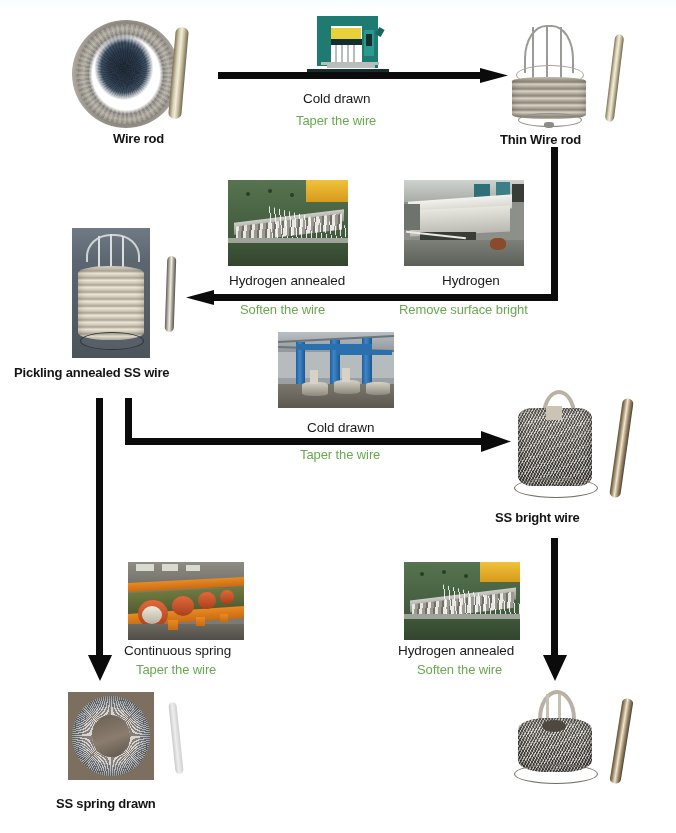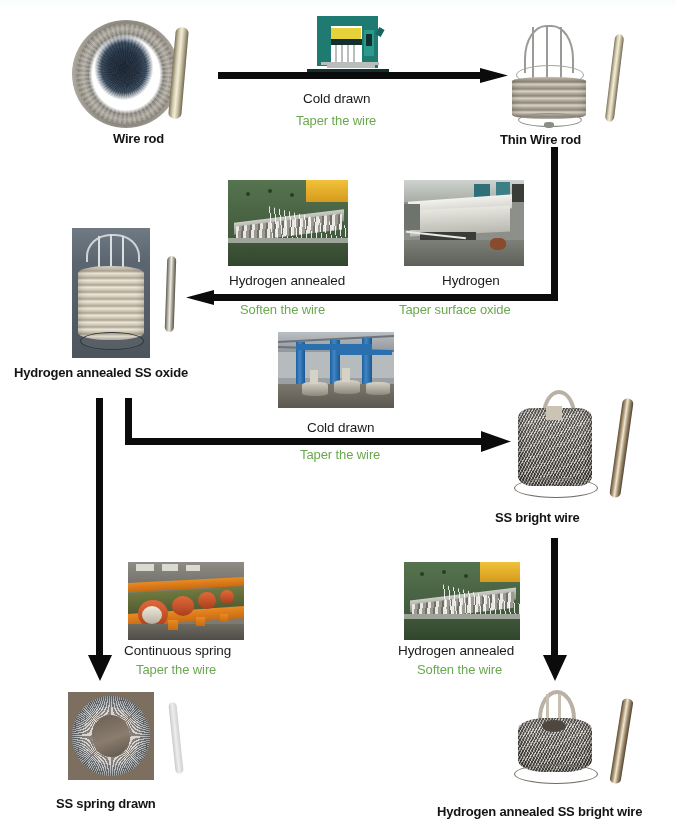--- a/index.html
+++ b/index.html
@@ -268,40 +268,40 @@
     <i class="dk" style="left:108px;top:4px;width:12px;height:18px;"></i>
     <i class="tankA" style="left:4px;top:18px;width:104px;height:14px;transform:skewY(-4deg);"></i>
     <i class="tankB" style="left:6px;top:28px;width:100px;height:26px;transform:skewY(-3deg);"></i>
     <i class="dk" style="left:16px;top:52px;width:56px;height:14px;"></i>
     <i class="floor" style="left:0;top:60px;width:120px;height:26px;"></i>
     <i style="left:0;top:24px;width:16px;height:26px;background:#6f736d;"></i>
     <i style="left:2px;top:54px;width:60px;height:2px;background:#eceae4;transform:rotate(6deg);"></i>
     <i style="left:86px;top:58px;width:16px;height:12px;background:#8a4a2c;border-radius:40%;"></i>
   </div>
   <div class="step-label" style="left:442px;top:273px;">Hydrogen</div>
-  <div class="step-sub" style="left:399px;top:302px;">Taper surface oxide</div>
+  <div class="step-sub" style="left:399px;top:302px;">Remove surface bright</div>
 
   <svg class="arrow-svg" style="left:186px;top:290px;width:370px;height:16px;" viewBox="0 0 370 16">
     <rect x="26" y="4" width="344" height="7" fill="#0b0b0b"></rect>
     <polygon points="28,0 0,7.5 28,15" fill="#0b0b0b"></polygon>
   </svg>
 
   <div class="spool" style="left:72px;top:228px;width:78px;height:130px;">
     <i class="abs" style="left:0;top:0;width:78px;height:130px;background:linear-gradient(180deg,#6f7a85 0%,#5c6670 26%,#4c545c 100%);"></i>
     <i class="abs" style="left:14px;top:6px;width:50px;height:26px;border:2px solid #cfd3d6;border-bottom:none;border-radius:46% 46% 0 0 / 80% 80% 0 0;"></i>
     <i class="abs" style="left:26px;top:8px;width:2px;height:34px;background:#dcdfe1;"></i>
     <i class="abs" style="left:38px;top:6px;width:2px;height:38px;background:#dcdfe1;"></i>
     <i class="abs" style="left:50px;top:8px;width:2px;height:34px;background:#dcdfe1;"></i>
     <i class="stack abs" style="left:6px;top:38px;width:66px;height:74px;
         background:repeating-linear-gradient(180deg,#efe9dd 0px,#cfc7b6 3px,#ada492 5px,#e7e0d1 7px);"></i>
     <i class="base abs" style="left:8px;top:104px;width:62px;height:16px;border-color:#2f3439;"></i>
   </div>
   <div class="abs wire-sample steel" style="left:166px;top:256px;width:9px;height:76px;transform:rotate(2deg);
               border-radius:50% / 6%;"></div>
-  <div class="node-label" style="left:14px;top:365px;">Hydrogen annealed SS oxide</div>
+  <div class="node-label" style="left:14px;top:365px;">Pickling annealed SS wire</div>
 
   <div class="photo m-shop" style="left:278px;top:332px;width:116px;height:76px;">
     <i class="roof" style="left:0;top:0;width:116px;height:22px;"></i>
     <i class="truss" style="left:0;top:6px;width:116px;height:2px;transform:rotate(-3deg);"></i>
     <i class="truss" style="left:0;top:16px;width:116px;height:2px;transform:rotate(2deg);"></i>
     <i style="left:0;top:20px;width:116px;height:26px;background:#b6bbbe;"></i>
     <i class="col" style="left:18px;top:10px;width:9px;height:52px;"></i>
     <i class="col" style="left:52px;top:8px;width:10px;height:54px;"></i>
     <i class="col" style="left:84px;top:6px;width:10px;height:56px;"></i>
     <i class="blue" style="left:18px;top:12px;width:76px;height:6px;"></i>
@@ -389,15 +389,14 @@
   <div class="spool" style="left:512px;top:690px;width:86px;height:100px;">
     <i class="abs" style="left:26px;top:0;width:30px;height:28px;border:4px solid #b9b2a4;border-bottom:none;border-radius:50% 50% 0 0 / 90% 90% 0 0;"></i>
     <i class="abs" style="left:34px;top:4px;width:3px;height:30px;background:#c6bfb2;"></i>
     <i class="abs" style="left:46px;top:4px;width:3px;height:30px;background:#c6bfb2;"></i>
     <i class="tangle abs" style="left:6px;top:28px;width:74px;height:54px;border-radius:36%/22%;"></i>
     <i class="abs" style="left:30px;top:30px;width:24px;height:12px;border-radius:50%;background:#4e4840;"></i>
     <i class="base abs" style="left:2px;top:74px;width:82px;height:18px;border-color:#6f6a62;"></i>
   </div>
   <div class="abs wire-sample bright" style="left:616px;top:698px;width:11px;height:86px;transform:rotate(9deg);
               border-radius:50% / 5%;"></div>
-  <div class="node-label" style="left:437px;top:804px;">Hydrogen annealed SS bright wire</div>
 
 </div>
 
 </body></html>

